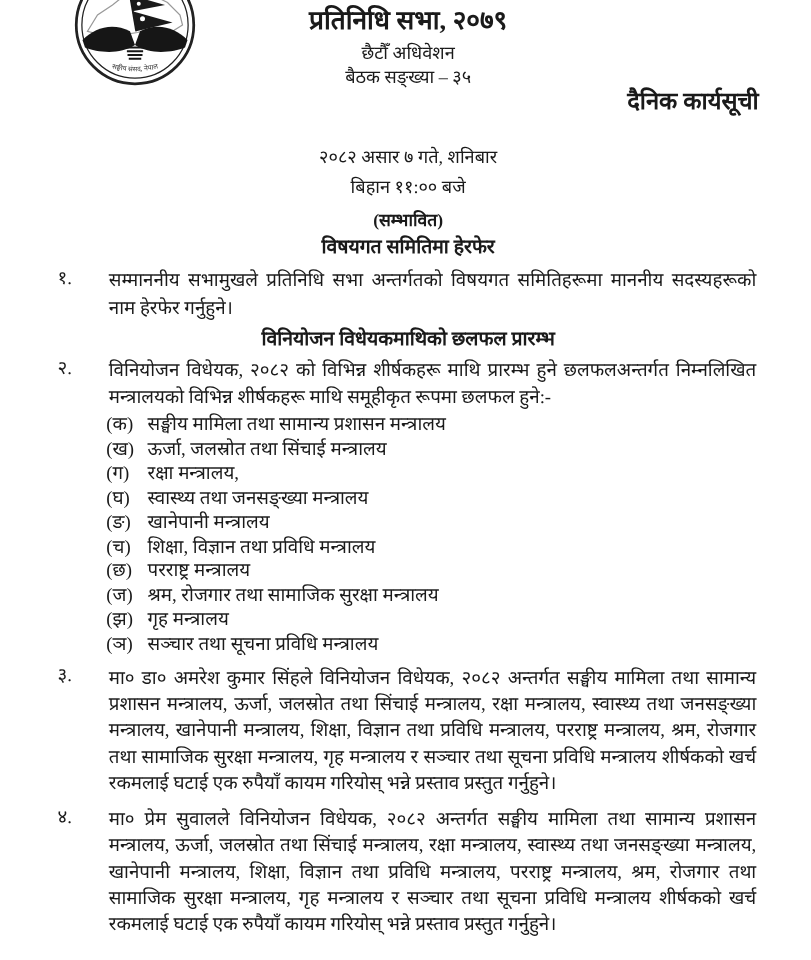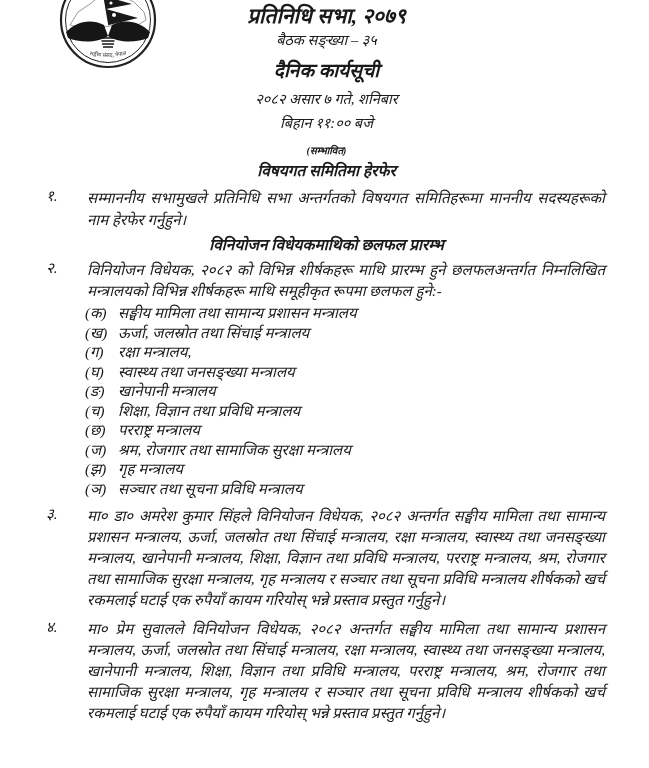--- a/index.html
+++ b/index.html
@@ -10,30 +10,30 @@
     background:#ffffff;
     overflow:hidden;
     font-family:"Liberation Serif","DejaVu Serif",serif;
     color:#1a1a1a;
   }
   .emblem{
     position:absolute;
     left:58px;top:-30px;
     width:100px;height:100px;
   }
-  .content{padding:0 42px 0 46px;font-style:italic;}
+  .content{padding:0 42px 0 46px;}
   .header{text-align:center;padding-top:3px;}
   .title{font-size:21px;font-weight:bold;line-height:26px;}
   .hline{font-size:14.5px;line-height:16px;}
   .session{margin-top:6px;}
   .meeting{margin-top:3px;text-align:center;}
-  .doc-type{font-size:19px;font-weight:bold;line-height:24px;margin-top:11px;}
-  .date-line{margin-top:8px;line-height:17px;}
+  .doc-type{font-size:19px;font-weight:bold;line-height:24px;text-align:right;}
+  .date-line{margin-top:24px;line-height:17px;}
   .time-line{margin-top:7px;line-height:17px;}
-  .tentative{font-size:10px;font-weight:bold;line-height:20px;margin-top:9px;}
+  .tentative{font-size:14px;font-weight:bold;line-height:20px;margin-top:9px;}
   .section-heading{text-align:center;font-weight:bold;font-size:15.5px;line-height:20px;}
   .sh1{margin-top:0;}
   .sh2{margin-top:2px;}
   .item{display:flex;align-items:flex-start;}
   .item .num{flex:0 0 39px;font-size:15px;line-height:21px;}
   .item .txt{flex:1;font-size:15px;line-height:21px;text-align:justify;text-align-last:left;margin:2px;}
   .item1{margin-top:5px;}
   .item1 .num,.item1 .txt{line-height:21.5px;}
   .item2{margin-top:3px;}
   .item3{margin-top:5px;}
@@ -69,20 +69,21 @@
       <text font-size="5.5" fill="#333333">
         <textPath href="#emblem-caption-path" startOffset="50%" text-anchor="middle">सङ्घीय संसद, नेपाल</textPath>
       </text>
     </svg>
   </div>
 
   <div class="content">
 
     <div class="header">
       <div class="title">प्रतिनिधि सभा, २०७९</div>
+      <div class="hline session">छैटौँ अधिवेशन</div>
       <div class="hline meeting">बैठक सङ्ख्या – ३५</div>
       <div class="doc-type">दैनिक कार्यसूची</div>
       <div class="hline date-line">२०८२ असार ७ गते, शनिबार</div>
       <div class="hline time-line">बिहान ११:०० बजे</div>
       <div class="tentative">(सम्भावित)</div>
     </div>
 
     <div class="section">
       <div class="section-heading sh1">विषयगत समितिमा हेरफेर</div>
       <div class="item item1">

